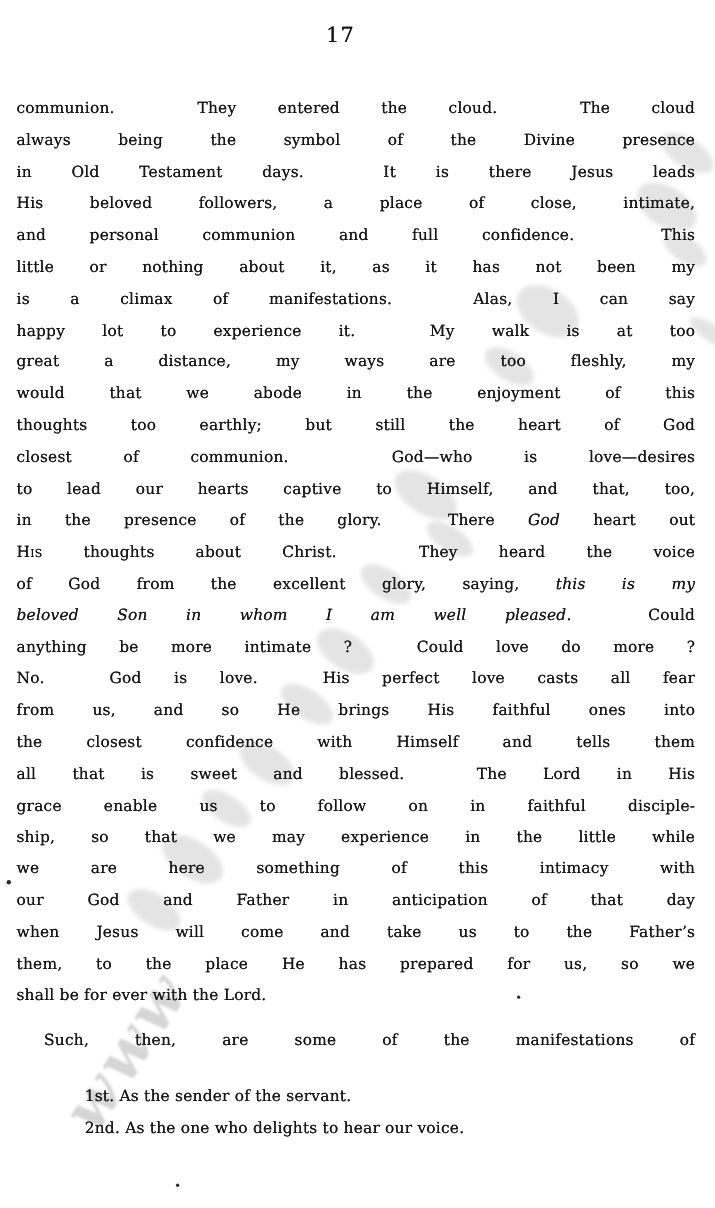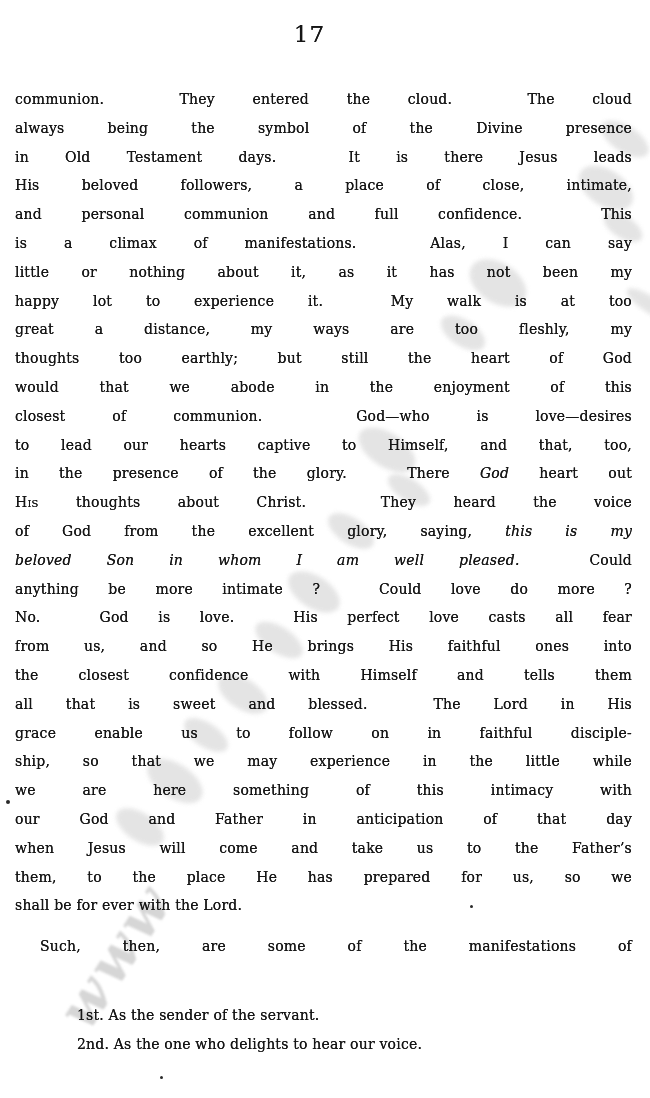--- a/index.html
+++ b/index.html
@@ -42,21 +42,21 @@
     filter: blur(1px);
   }
   
   .print-layer { position: absolute; inset: 0; z-index: 2; }
   .page-number {
     position: absolute;
     top: 21px; left: 15px; width: 617px;
     padding-right: 28px;
     box-sizing: border-box;
     text-align: center;
-    font-size: 23px;
+    font-size: 19px;
     letter-spacing: 1px;
     text-shadow: 0 0 0.5px #161616;
   }
   .text-block {
     position: absolute;
     top: 85px; left: 15px; width: 617px;
     font-size: 14px;
     line-height: 28.8px;
     letter-spacing: 0.2px;
     text-shadow: 0 0 0.5px #161616;
@@ -66,21 +66,21 @@
     text-align-last: justify;
   }
   .line.last { text-align-last: left; }
   .line.indent { text-indent: 25px; }
   .block.list .line {
     text-align: left;
     text-align-last: left;
     padding-left: 62px;
   }
   .block + .block.paragraph { margin-top: 12px; }
-  .block.list { margin-top: 40px; }
+  .block.list { margin-top: 22px; }
   .it { font-style: italic; }
   .sc { font-variant: small-caps; }
   
   .speck {
     position: absolute;
     background: #2a2a2a;
     border-radius: 50%;
     z-index: 3;
   }
 </style>
@@ -110,26 +110,26 @@
 
   <div class="print-layer">
     <div class="page-number">17</div>
     <div class="text-block" id="text-block">
         <div class="block paragraph">
           <div class="line"><span>communion.&nbsp; They entered the cloud.&nbsp; The cloud</span></div>
           <div class="line"><span>always being the symbol of the Divine presence</span></div>
           <div class="line"><span>in Old Testament days.&nbsp; It is there Jesus leads</span></div>
           <div class="line"><span>His beloved followers, a place of close, intimate,</span></div>
           <div class="line"><span>and personal communion and full confidence.&nbsp; This</span></div>
+          <div class="line"><span>little or nothing about it, as it has not been my</span></div>
           <div class="line"><span>is a climax of manifestations.&nbsp; Alas, I can say</span></div>
-          <div class="line"><span>little or nothing about it, as it has not been my</span></div>
           <div class="line"><span>happy lot to experience it.&nbsp; My walk is at too</span></div>
           <div class="line"><span>great a distance, my ways are too fleshly, my</span></div>
+          <div class="line"><span>would that we abode in the enjoyment of this</span></div>
           <div class="line"><span>thoughts too earthly; but still the heart of God</span></div>
-          <div class="line"><span>would that we abode in the enjoyment of this</span></div>
           <div class="line"><span>closest of communion.&nbsp; God—who is love—desires</span></div>
           <div class="line"><span>to lead our hearts captive to Himself, and that, too,</span></div>
           <div class="line"><span>in the presence of the glory.&nbsp; There </span><span class="it">God</span><span> heart out</span></div>
           <div class="line"><span class="sc">His</span><span> thoughts about Christ.&nbsp; They heard the voice</span></div>
           <div class="line"><span>of God from the excellent glory, saying, </span><span class="it">this is my</span></div>
           <div class="line"><span class="it">beloved Son in whom I am well pleased.</span><span>&nbsp; Could</span></div>
           <div class="line"><span>anything be more intimate&nbsp;?&nbsp; Could love do more&nbsp;?</span></div>
           <div class="line"><span>No.&nbsp; God is love.&nbsp; His perfect love casts all fear</span></div>
           <div class="line"><span>from us, and so He brings His faithful ones into</span></div>
           <div class="line"><span>the closest confidence with Himself and tells them</span></div>

